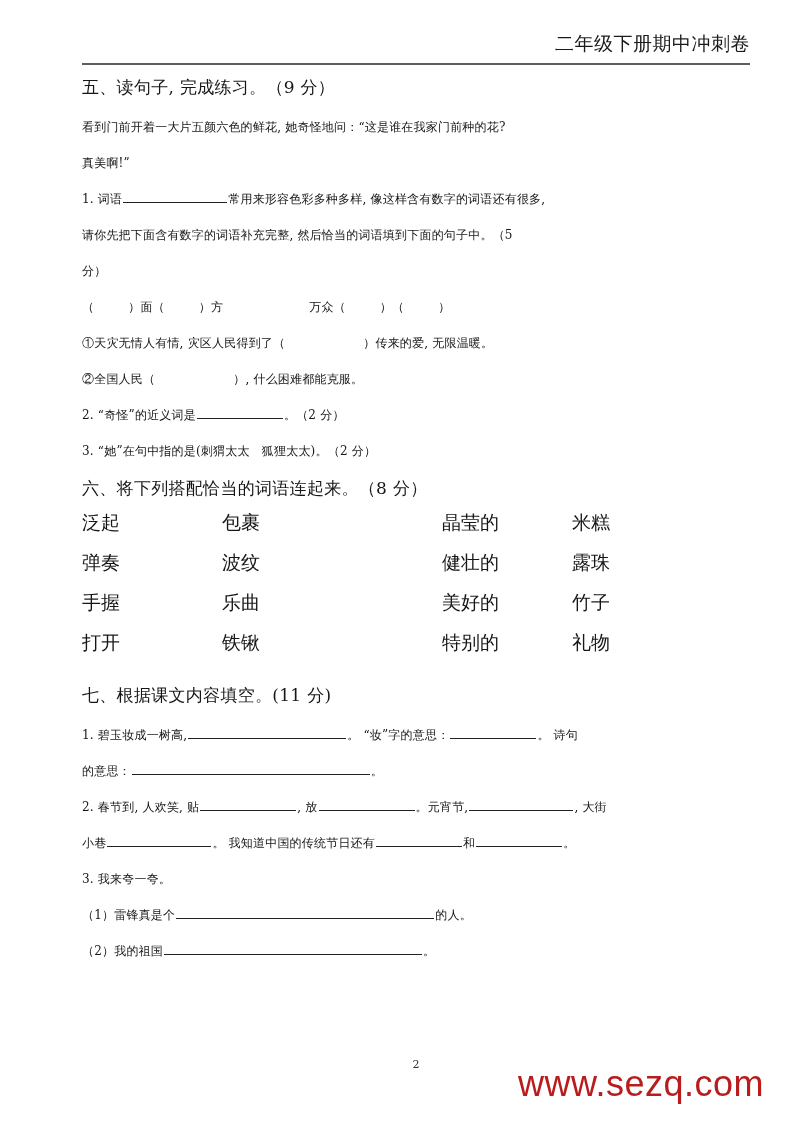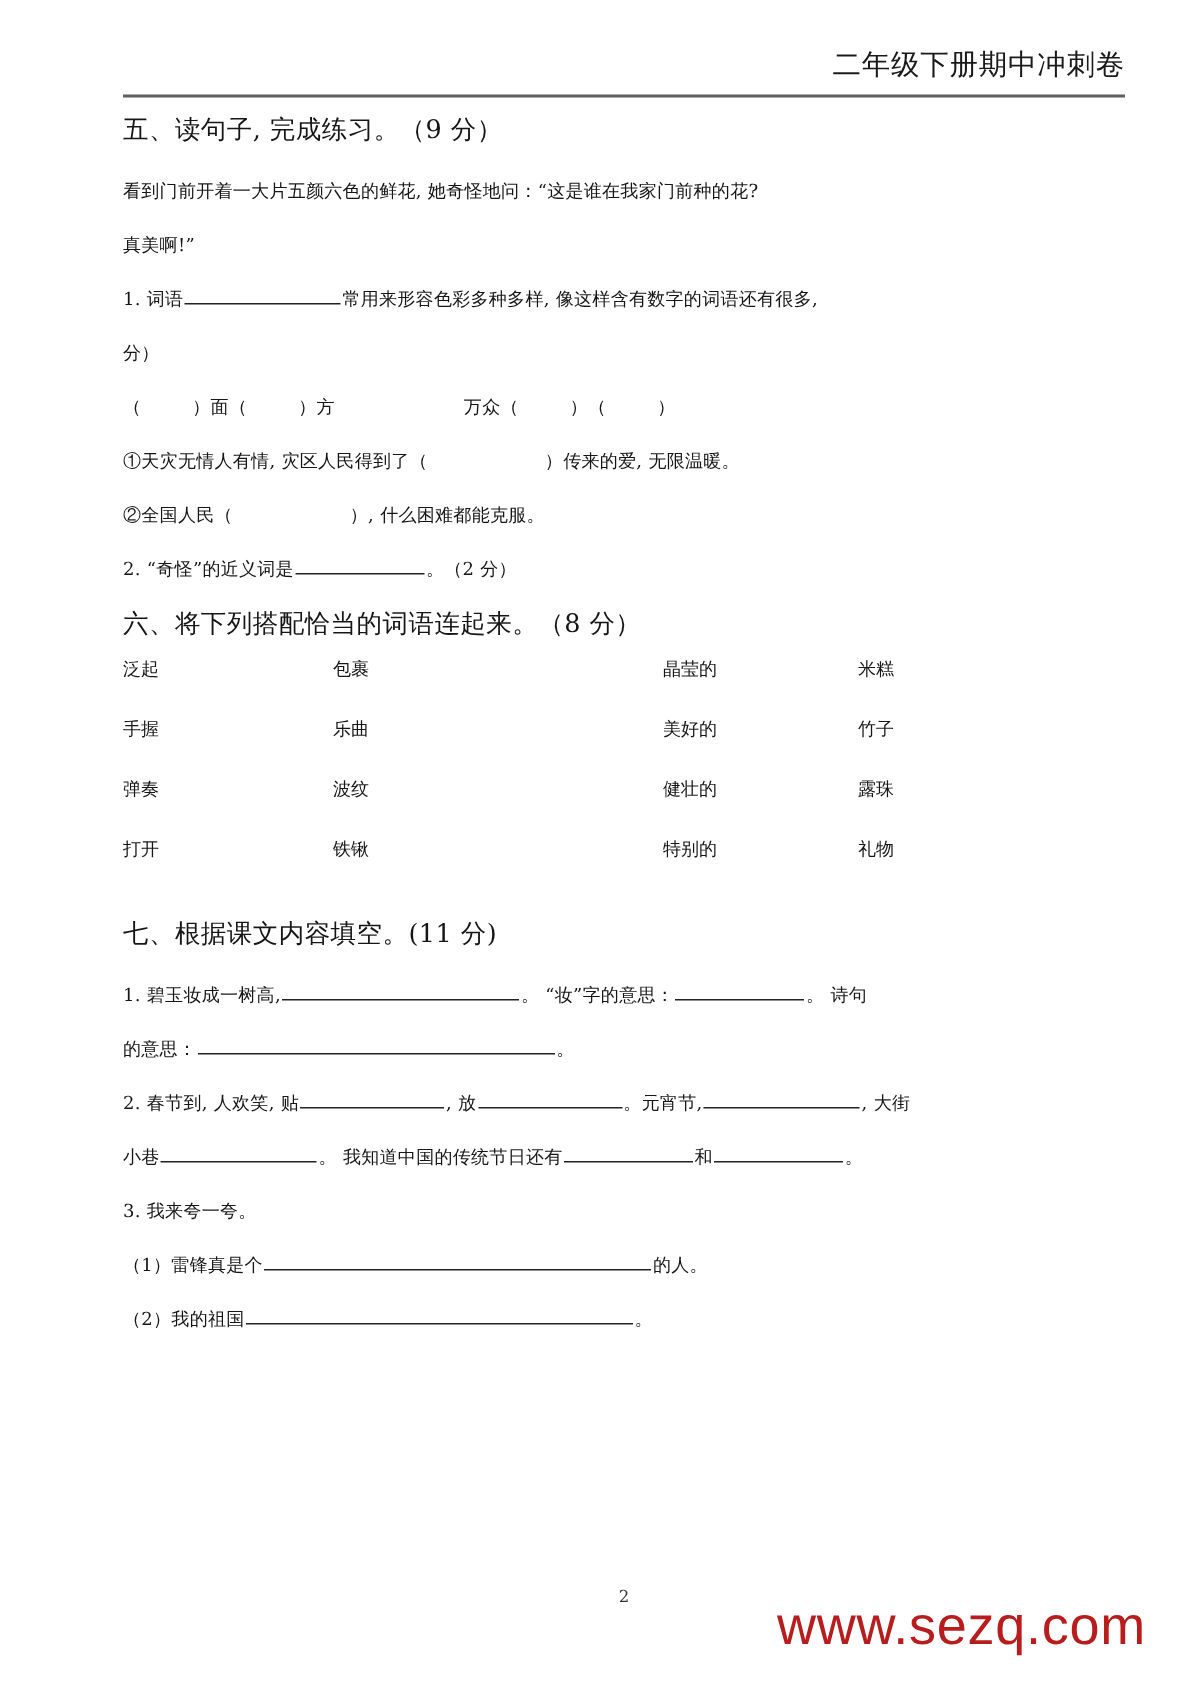--- a/index.html
+++ b/index.html
@@ -93,21 +93,21 @@
 
   
   .match {
     margin-top: 6px;
     width: 672px;
   }
   .match-row {
     display: flex;
     align-items: baseline;
     height: 40px;
-    font-size: 12px;
+    font-size: 19px;
   }
   .m-c1 { width: 140px; }
   .m-c2 { width: 220px; }
   .m-c3 { width: 130px; }
   .m-c4 { width: 120px; }
 
   
   .page-number {
     position: absolute;
     left: 0;
@@ -142,63 +142,65 @@
 
     <div class="blk">
       <p class="sec-head">五、读句子, 完成练习。（9 分）</p>
 
       <p class="para">看到门前开着一大片五颜六色的鲜花, 她奇怪地问：“这是谁在我家门前种的花?</p>
       <p class="para">真美啊!”</p>
 
       <p class="para">
         <span>1. 词语</span><span class="u u-11"></span><span>常用来形容色彩多种多样, 像这样含有数字的词语还有很多,</span>
       </p>
+      <p class="para">请你先把下面含有数字的词语补充完整, 然后恰当的词语填到下面的句子中。（5</p>
       <p class="para">分）</p>
 
       <p class="para">
         <span>（</span><span class="paren-gap"></span><span>）面（</span><span class="paren-gap"></span><span>）方</span><span class="gaplg"></span><span>万众（</span><span class="paren-gap"></span><span>）（</span><span class="paren-gap"></span><span>）</span>
       </p>
 
       <p class="para">
         <span>①天灾无情人有情, 灾区人民得到了（</span><span class="paren-gap-lg"></span><span>）传来的爱, 无限温暖。</span>
       </p>
 
       <p class="para">
         <span>②全国人民（</span><span class="paren-gap-lg"></span><span>）, 什么困难都能克服。</span>
       </p>
 
       <p class="para">
         <span>2. “奇怪”的近义词是</span><span class="u u-9"></span><span>。（2 分）</span>
       </p>
 
+      <p class="para">3. “她”在句中指的是(刺猬太太　狐狸太太)。（2 分）</p>
     </div>
 
     <div class="blk" style="margin-top:8px;">
       <p class="sec-head">六、将下列搭配恰当的词语连起来。（8 分）</p>
 
       <div class="match">
         <div class="match-row">
           <span class="m-c1">泛起</span>
           <span class="m-c2">包裹</span>
           <span class="m-c3">晶莹的</span>
           <span class="m-c4">米糕</span>
         </div>
         <div class="match-row">
+          <span class="m-c1">弹奏</span>
+          <span class="m-c2">波纹</span>
+          <span class="m-c3">健壮的</span>
+          <span class="m-c4">露珠</span>
+        </div>
+        <div class="match-row">
           <span class="m-c1">手握</span>
           <span class="m-c2">乐曲</span>
           <span class="m-c3">美好的</span>
           <span class="m-c4">竹子</span>
         </div>
         <div class="match-row">
-          <span class="m-c1">弹奏</span>
-          <span class="m-c2">波纹</span>
-          <span class="m-c3">健壮的</span>
-          <span class="m-c4">露珠</span>
-        </div>
-        <div class="match-row">
           <span class="m-c1">打开</span>
           <span class="m-c2">铁锹</span>
           <span class="m-c3">特别的</span>
           <span class="m-c4">礼物</span>
         </div>
       </div>
     </div>
 
     <div class="blk" style="margin-top:14px;">
       <p class="sec-head">七、根据课文内容填空。(11 分)</p>

